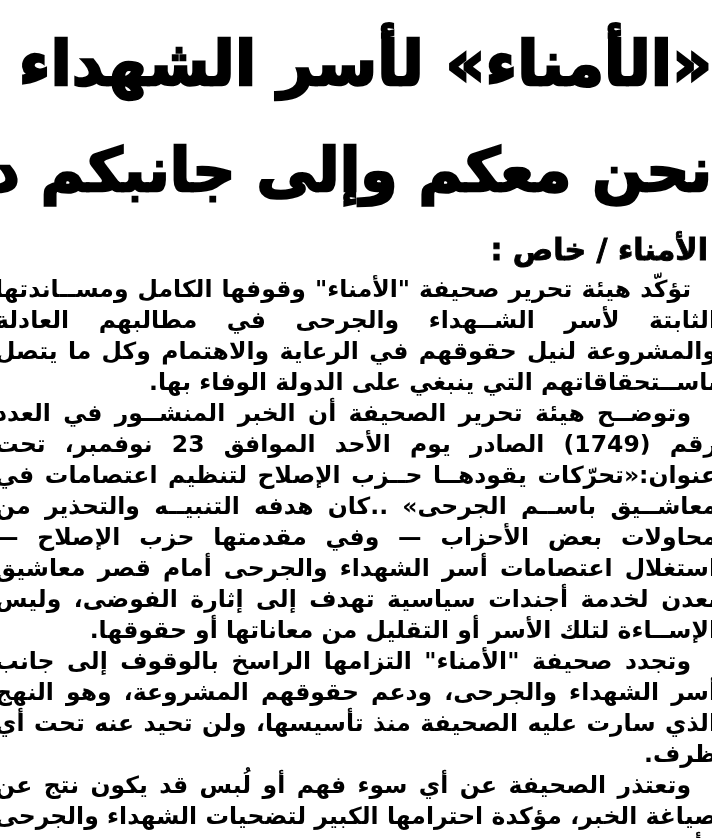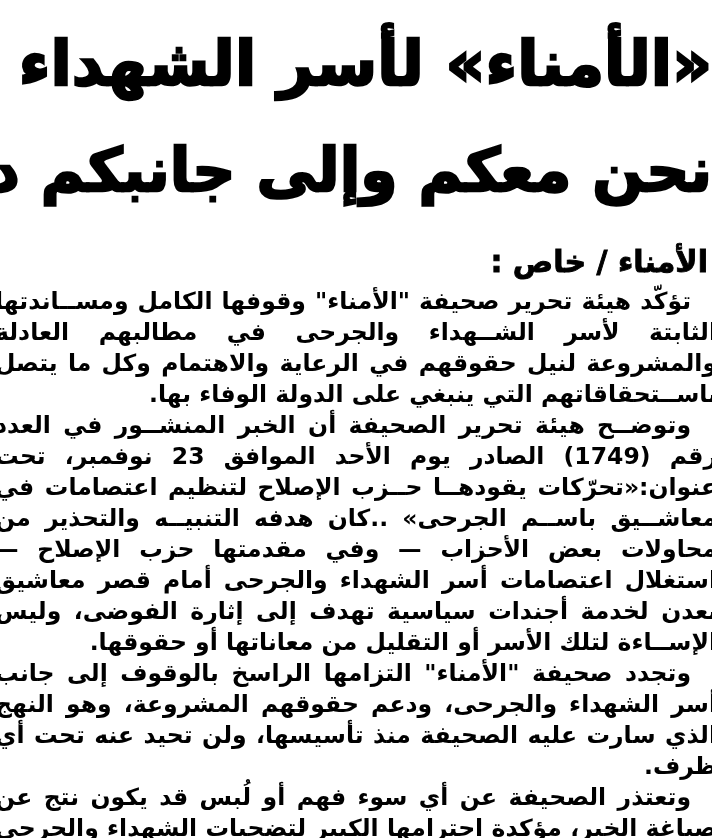--- a/index.html
+++ b/index.html
@@ -33,21 +33,21 @@
   }
   .headline-line2 {
     font-size: 60px;
     line-height: 104px;
     white-space: nowrap;
     -webkit-text-stroke: 2.4px #000;
     letter-spacing: -1px;
   }
   
   .byline {
-    margin-top: 20px;
+    margin-top: 8px;
     padding-left: 16px;
     text-align: right;
     font-size: 30px;
     line-height: 40px;
     font-weight: bold;
     -webkit-text-stroke: 0.9px #000;
     padding-right: 4px;
   }
   
   .article-body {

